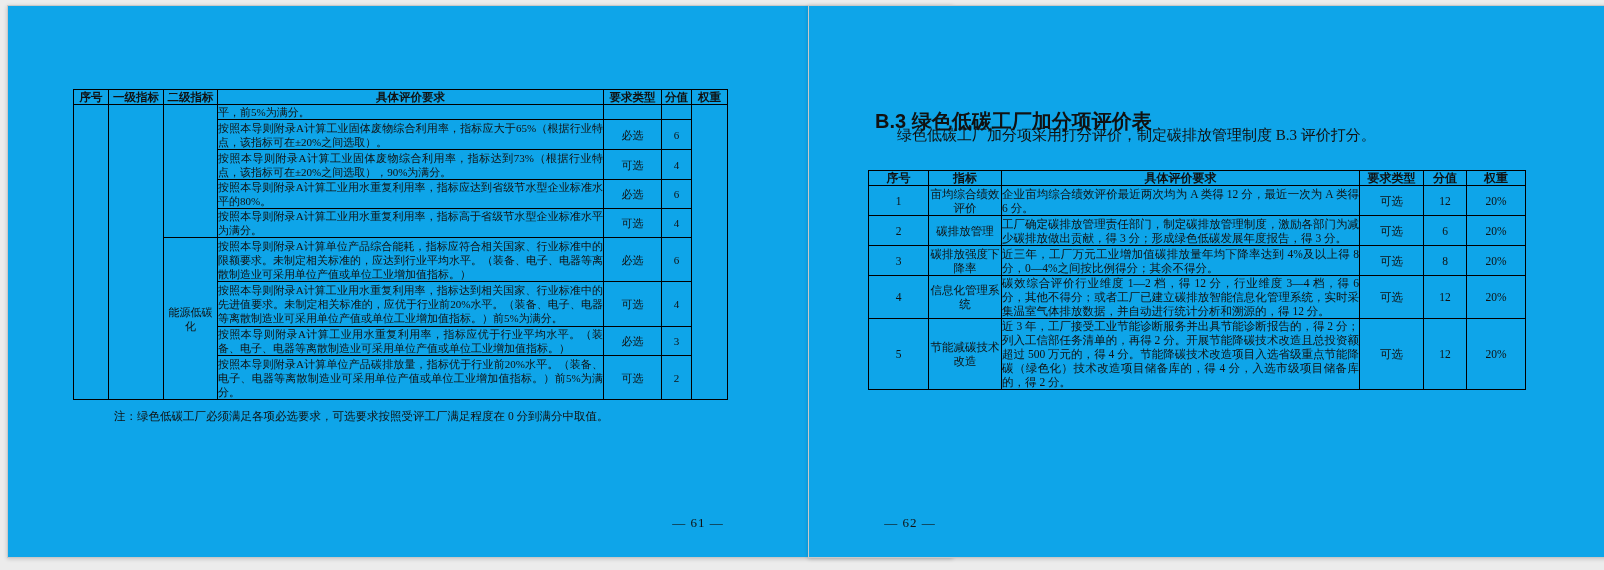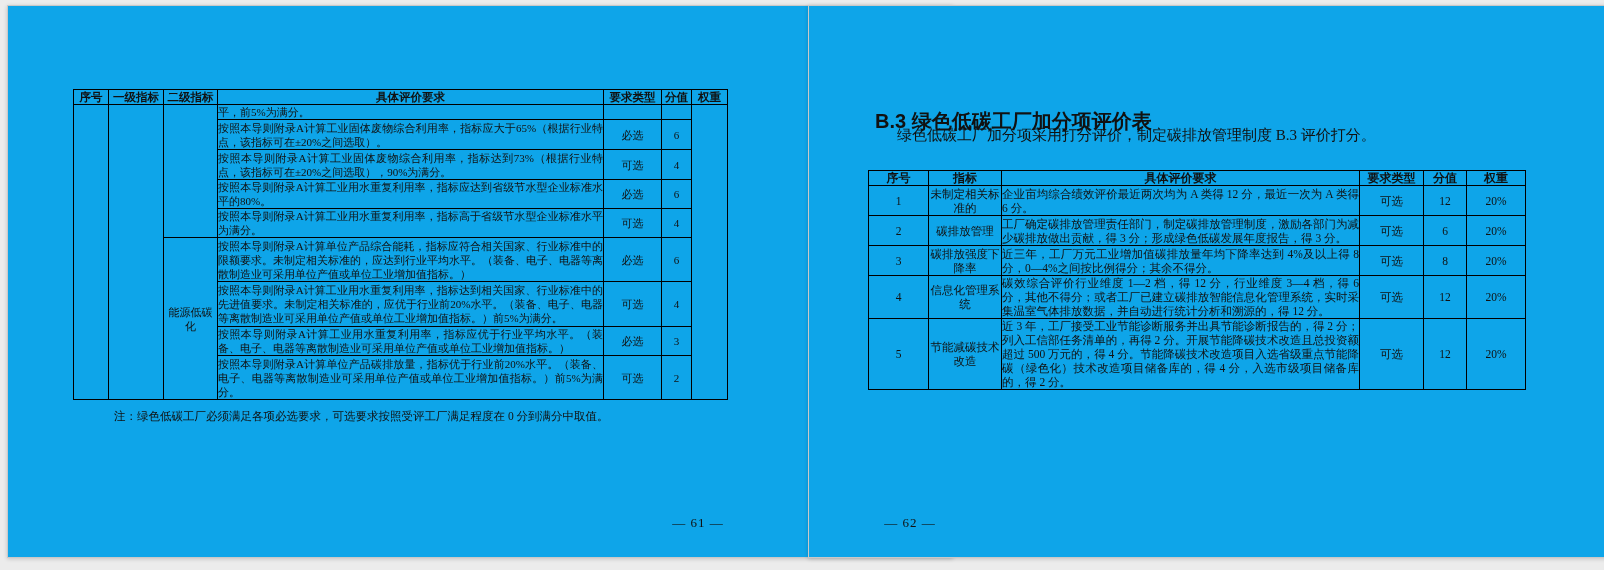--- a/index.html
+++ b/index.html
@@ -200,21 +200,21 @@
           <th>指标</th>
           <th>具体评价要求</th>
           <th>要求类型</th>
           <th>分值</th>
           <th>权重</th>
         </tr>
       </thead>
       <tbody>
         <tr class="h30">
           <td class="c">1</td>
-          <td class="c">未制定相关标准的</td>
+          <td class="c">亩均综合绩效评价</td>
           <td class="req">企业亩均综合绩效评价最近两次均为 A 类得 12 分，最近一次为 A 类得 6 分。</td>
           <td class="c">可选</td>
           <td class="c">12</td>
           <td class="c">20%</td>
         </tr>
         <tr class="h30">
           <td class="c">2</td>
           <td class="c">碳排放管理</td>
           <td class="req">工厂确定碳排放管理责任部门，制定碳排放管理制度，激励各部门为减少碳排放做出贡献，得 3 分；形成绿色低碳发展年度报告，得 3 分。</td>
           <td class="c">可选</td>

